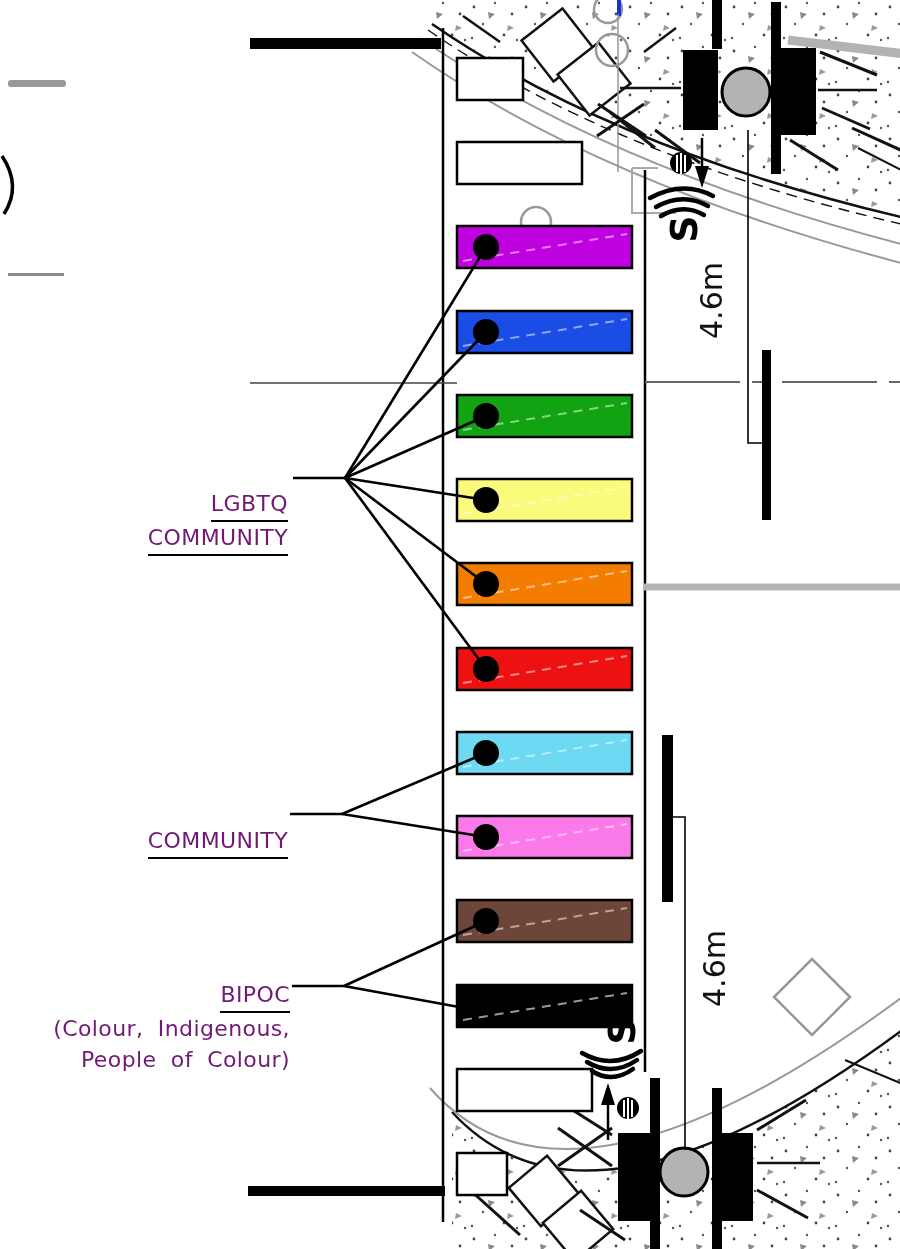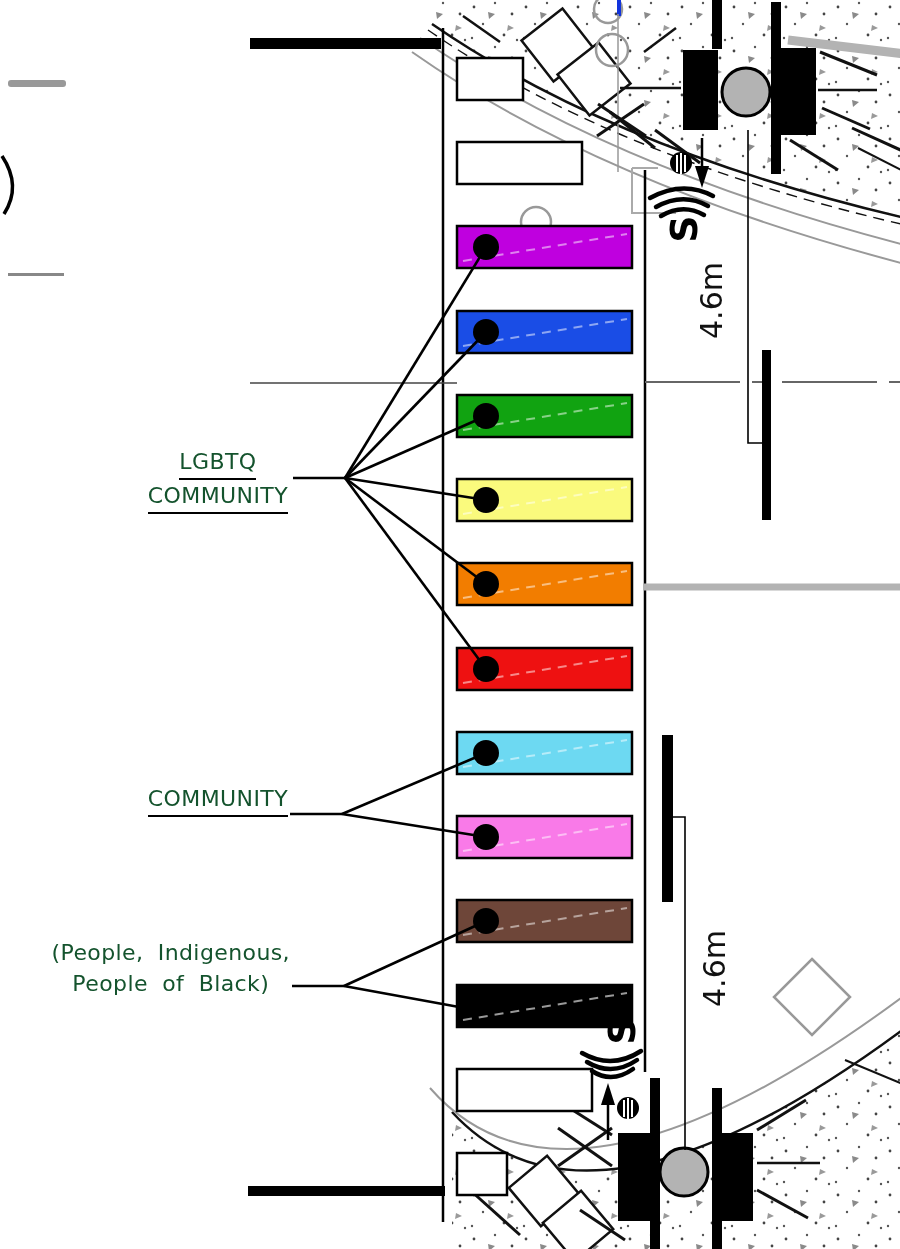--- a/index.html
+++ b/index.html
@@ -1,20 +1,20 @@
 <!DOCTYPE html>
 <html><head>
 <meta charset="utf-8">
 <style>
   html,body{margin:0;padding:0;background:#fff;}
   #canvas{position:relative;width:900px;height:1249px;background:#fff;overflow:hidden;
           font-family:"DejaVu Sans",sans-serif;}
   svg{position:absolute;left:0;top:0;}
   .label{position:absolute;font-size:22px;line-height:31px;letter-spacing:.4px;
-         color:#14532d;text-align:center;white-space:nowrap;}
+         color:#701a75;text-align:right;white-space:nowrap;margin-top:42px;}
   .ul{display:inline-block;border-bottom:2.2px solid #000;padding-bottom:1px;}
   .sub{word-spacing:7px;}
   .vtext{position:absolute;width:90px;text-align:center;font-size:30px;color:#111;
          transform:rotate(-90deg);}
   .sletter{position:absolute;width:44px;height:50px;text-align:center;font-weight:800;
            font-size:38px;color:#000;transform:rotate(-90deg);line-height:50px;}
 </style>
 </head>
 <body>
 
@@ -216,22 +216,23 @@
 <div class="label" style="right:612px;top:446px;">
   <div><span class="ul">LGBTQ</span></div>
   <div><span class="ul">COMMUNITY</span></div>
 </div>
 
 <div class="label" style="right:612px;top:783px;">
   <div><span class="ul">COMMUNITY</span></div>
 </div>
 
 <div class="label" style="right:610px;top:937px;">
-  <div class="sub">(People, Indigenous,</div>
-  <div class="sub">People of Black)</div>
+  <div><span class="ul">BIPOC</span></div>
+  <div class="sub">(Colour, Indigenous,</div>
+  <div class="sub">People of Colour)</div>
 </div>
 
 <div class="vtext" style="left:666px;top:283px;">4.6m</div>
 <div class="vtext" style="left:669px;top:951px;">4.6m</div>
 
 <div class="sletter" style="left:662px;top:204px;">S</div>
 <div class="sletter" style="left:600px;top:1006px;">S</div>
 
 </div>
 

